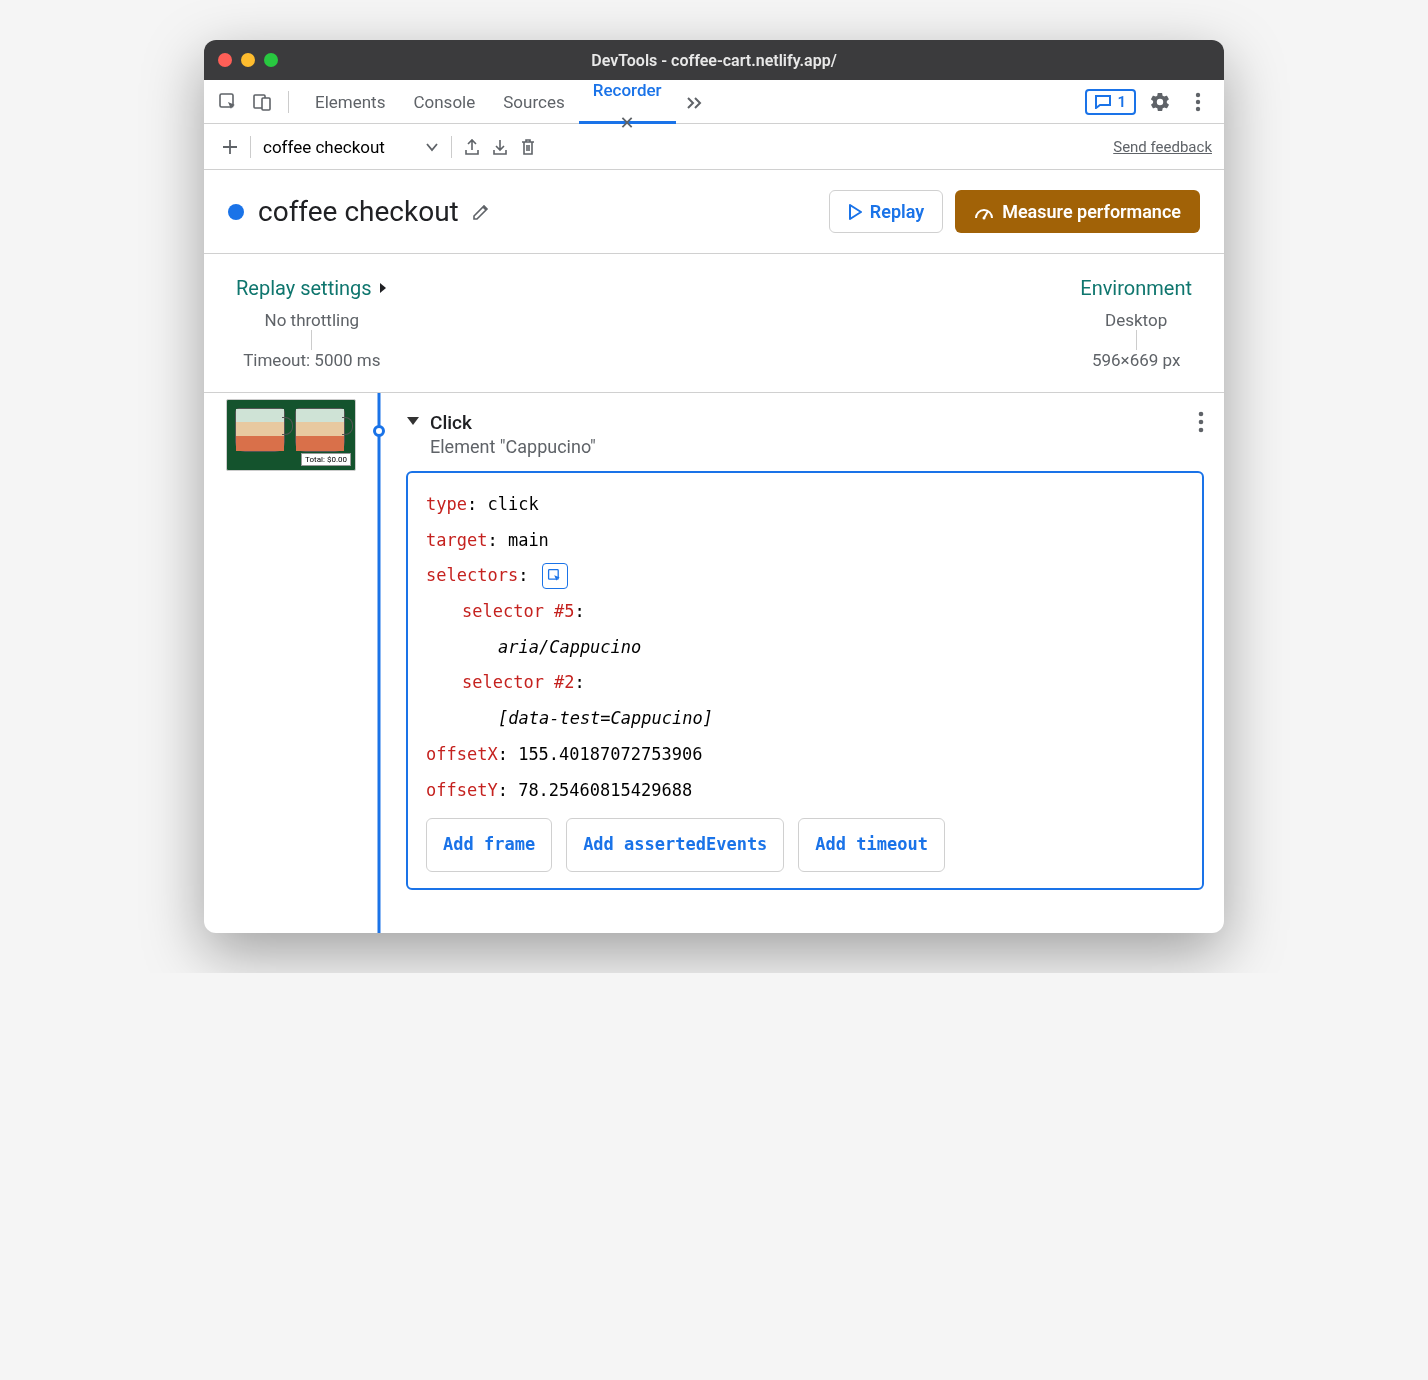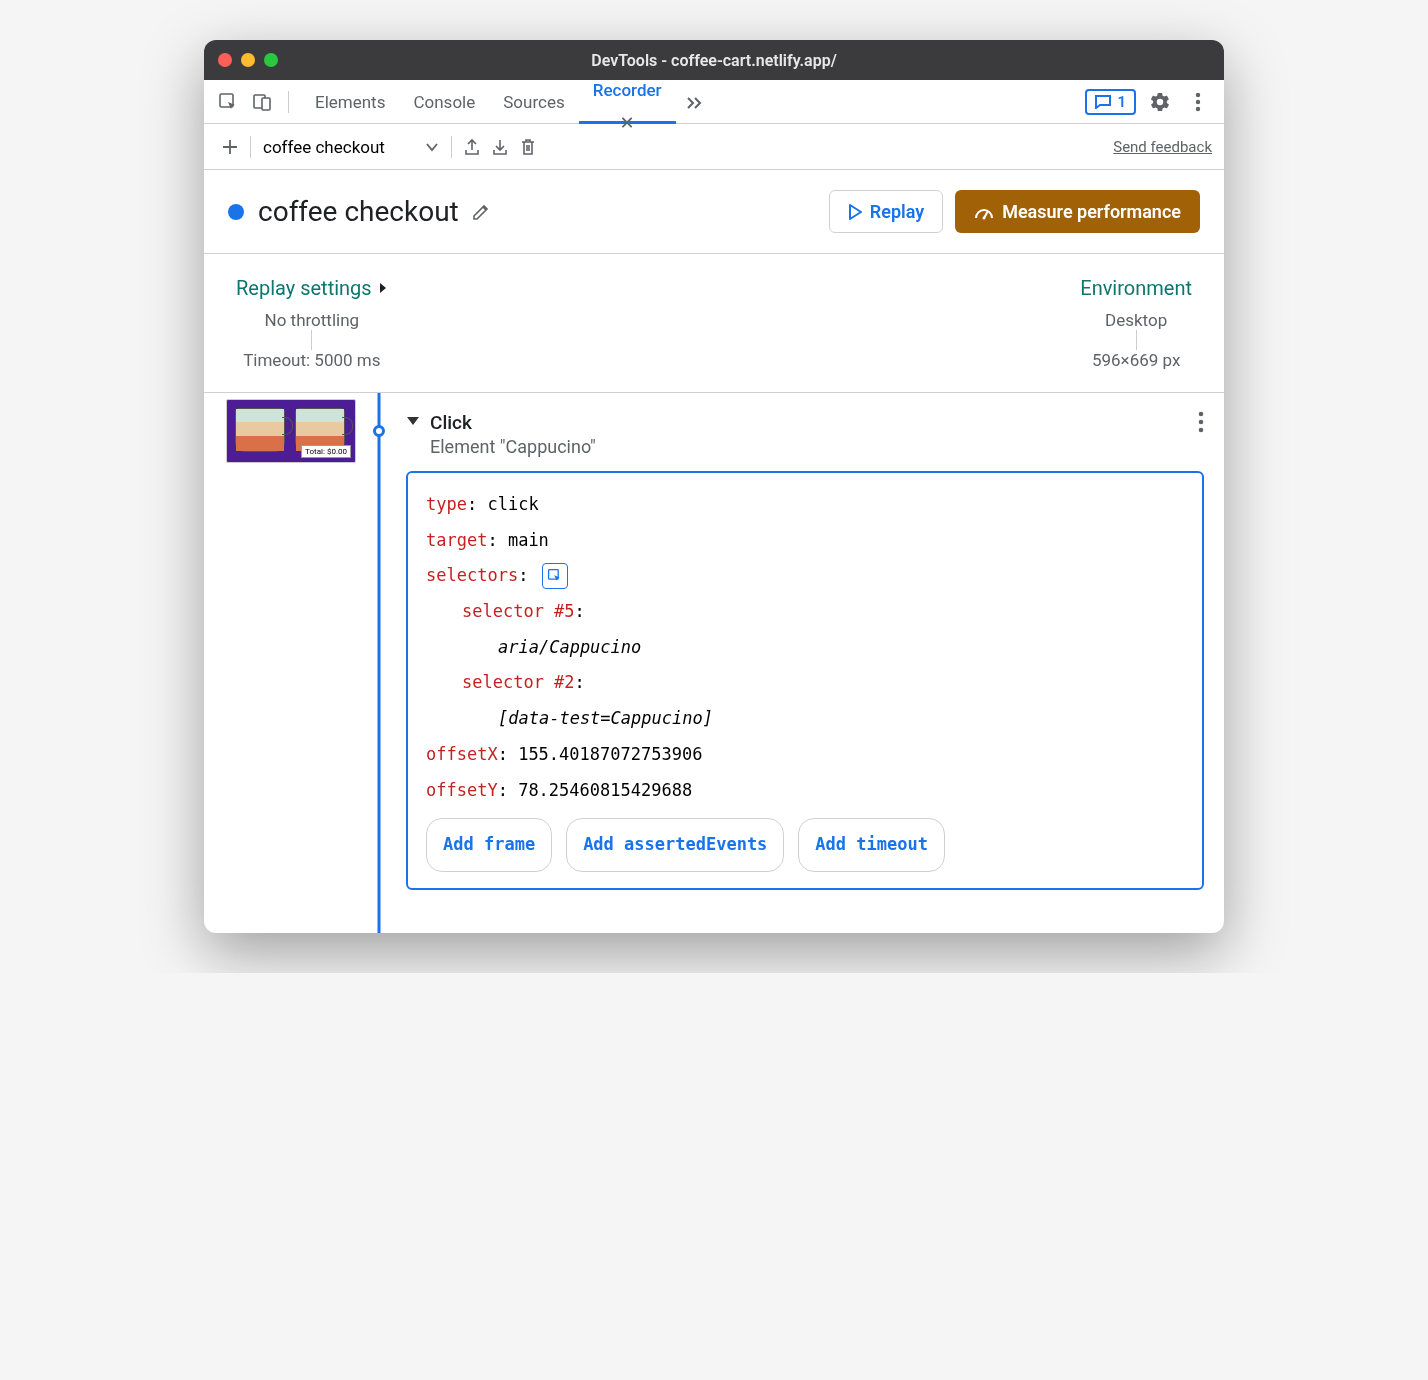--- a/index.html
+++ b/index.html
@@ -137,24 +137,24 @@
   display: flex;
   padding: 0;
   min-height: 540px;
 }
 .thumb-col {
   width: 160px;
   padding: 6px 10px 0 22px;
   flex-shrink: 0;
 }
 .thumb {
-  width: 130px; height: 64px;
+  width: 130px; height: 72px;
   border: 1px solid #ccc;
   border-radius: 2px;
-  background: #4c1d95;
+  background: #14532d;
   position: relative;
   overflow: hidden;
 }
 .cup { position: absolute; width: 50px; height: 44px; border: 1.5px solid #555; border-radius: 4px 4px 10px 10px; }
 .cup::after { content:""; position:absolute; right:-9px; top:8px; width:10px; height:16px; border:1.5px solid #555; border-left:none; border-radius: 0 8px 8px 0; }
 .cup .layer { position:absolute; left:0; right:0; }
 .cup .l1 { top:0; height:30%; background:#cfe3d6; }
 .cup .l2 { top:30%; height:35%; background:#e8c9a0; }
 .cup .l3 { top:65%; bottom:0; background:#d9704a; }
 .cup1 { left:8px; top:8px; }
@@ -214,21 +214,21 @@
   width: 26px; height: 26px;
   border: 1.5px solid #1a73e8;
   border-radius: 4px;
   margin-left: 14px;
   align-items: center;
   justify-content: center;
 }
 .action-btns { display: flex; gap: 14px; margin-top: 10px; }
 .chip-btn {
   border: 1px solid #d0d0d0;
-  border-radius: 16px;
+  border-radius: 6px;
   padding: 8px 16px;
   color: #1a73e8;
   font-size: 17px;
   font-weight: 600;
   background: #fff;
   cursor: pointer;
 }
 svg { display: block; }
 </style>
 </head>

